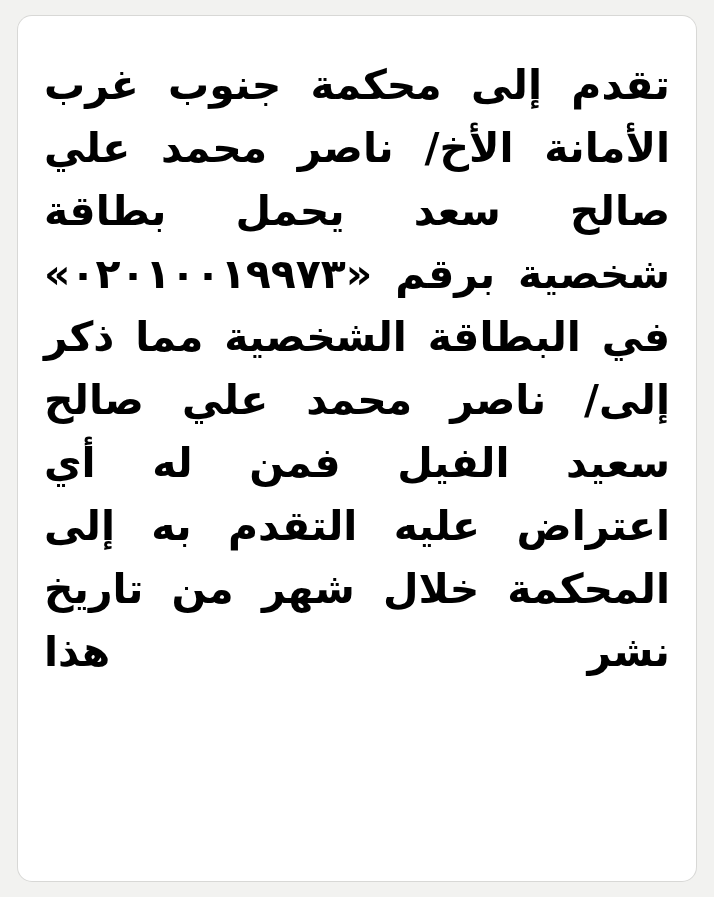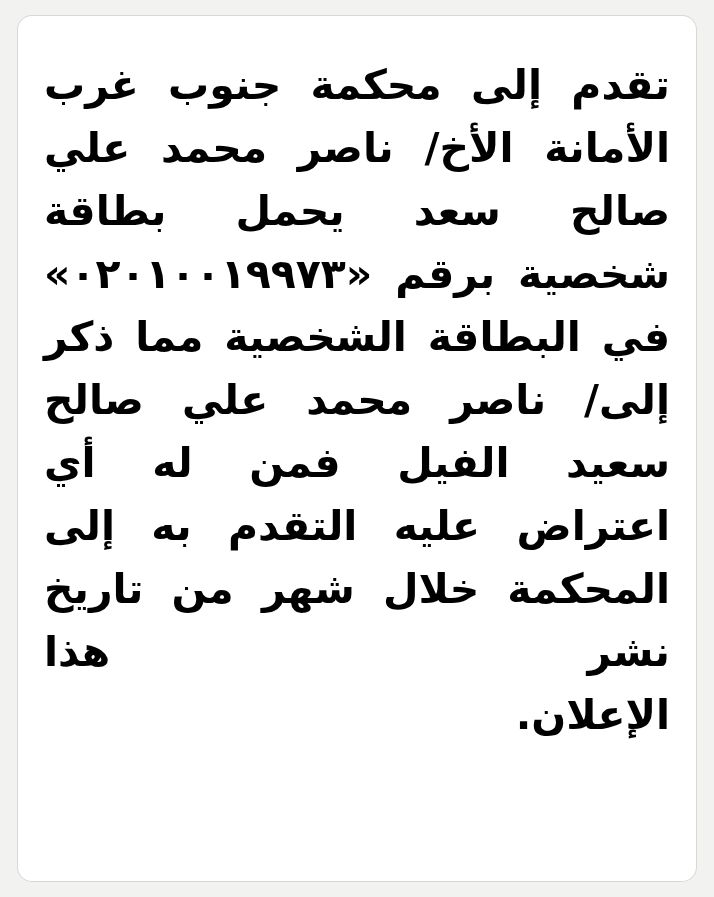--- a/index.html
+++ b/index.html
@@ -75,17 +75,16 @@
 <div class="page">
   <div class="edge-top"></div>
   <div class="edge-bottom"></div>
   <div class="edge-left"></div>
   <div class="edge-right"></div>
 
   <div class="frame">
     <div class="notice">
       <div class="notice-body">
         <span>تقدم إلى محكمة جنوب غرب الأمانة الأخ/ ناصر محمد علي صالح سعد يحمل بطاقة شخصية برقم «٠٢٠١٠٠١٩٩٧٣» في البطاقة الشخصية مما ذكر إلى/ ناصر محمد علي صالح سعيد الفيل فمن له أي اعتراض عليه التقدم به إلى المحكمة خلال شهر من تاريخ نشر هذا</span>
-        <span class="last-line">الإعلان.</span>
       </div>
     </div>
   </div>
 </div>
 
 </body></html>

